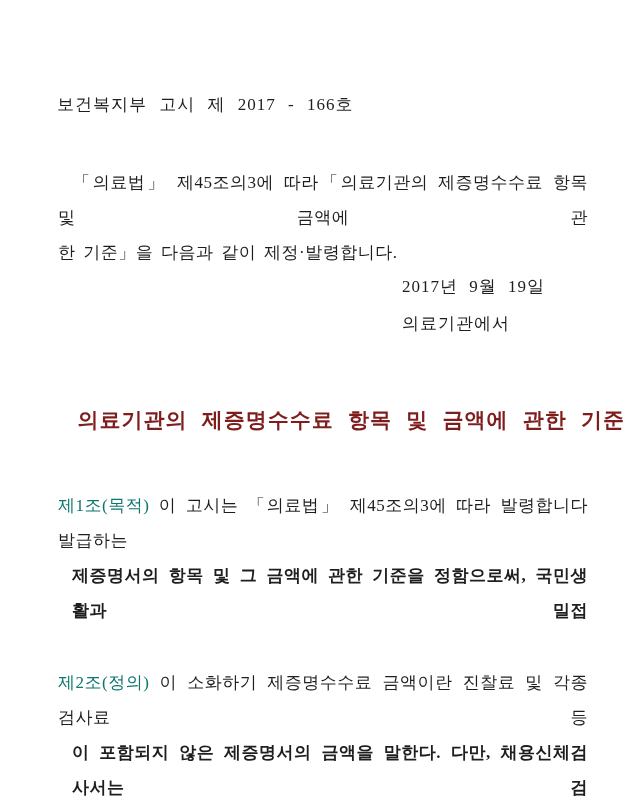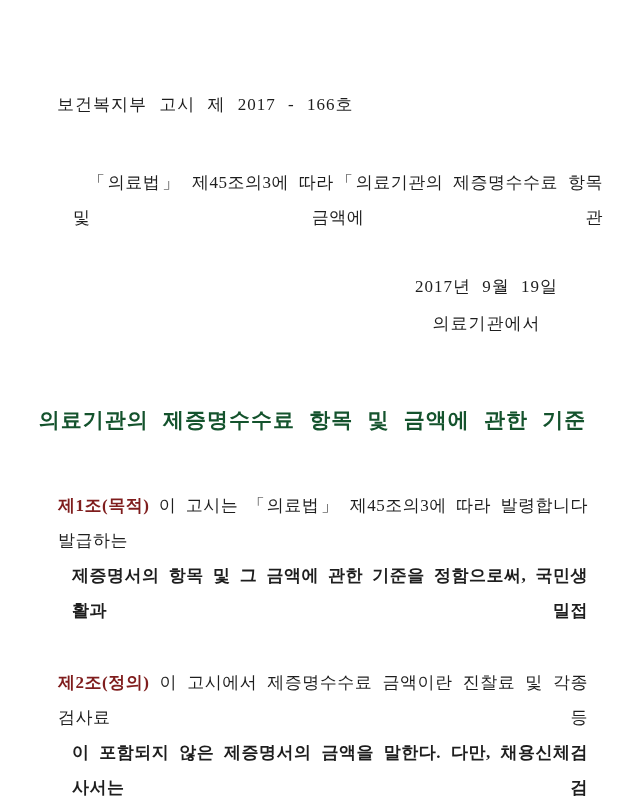--- a/index.html
+++ b/index.html
@@ -25,100 +25,100 @@
     letter-spacing: 1px;
     word-spacing: 7px;
     white-space: nowrap;
   }
   .preamble {
     position: absolute;
     left: 58px;
     top: 165px;
     width: 530px;
     font-size: 17px;
-    margin-left: 15px;
   }
   .bodyline {
     line-height: 35px;
     letter-spacing: 0.5px;
     word-spacing: 3px;
   }
   .fulljust {
     text-align: justify;
     text-align-last: justify;
   }
   .firstline-indent {
     text-indent: 15px;
   }
   .signoff {
     position: absolute;
-    right: 67px;
+    right: 80px;
     top: 268px;
-    text-align: center;
+    text-align: left;
     font-size: 17px;
     line-height: 37px;
     letter-spacing: 1px;
     word-spacing: 6px;
   }
   .doc-title {
     position: absolute;
     left: 0;
     right: 0;
     top: 400px;
     margin: 0;
-    text-align: center;
+    text-align: right;
     font-size: 21px;
     font-weight: bold;
     line-height: 40px;
     letter-spacing: 1px;
     word-spacing: 8px;
-    color: #14532d;
+    color: #7f1d1d;
   }
   .article {
     position: absolute;
     left: 58px;
     width: 530px;
     font-size: 17px;
   }
   .article-1 { top: 488px; }
   .article-2 { top: 665px; }
   .cont { padding-left: 14px; font-weight: bold; }
   .heading {
-    font-weight: bold;
-    color: #7f1d1d;
+    font-weight: normal;
+    color: #0f766e;
   }
 </style>
 </head>
 <body>
 
 <div class="page">
 
   <div class="notice-no">보건복지부 고시 제 2017 - 166호</div>
 
   <div class="preamble">
     <div class="bodyline fulljust firstline-indent">「의료법」 제45조의3에 따라「의료기관의 제증명수수료 항목 및 금액에 관</div>
+    <div class="bodyline">한 기준」을 다음과 같이 제정·발령합니다.</div>
   </div>
 
   <div class="signoff">
     <div>2017년 9월 19일</div>
     <div>의료기관에서</div>
   </div>
 
   <h1 class="doc-title">의료기관의 제증명수수료 항목 및 금액에 관한 기준</h1>
 
   <section class="article article-1">
     <div class="bodyline fulljust">
       <span class="heading">제1조(목적)</span>
       <span>이 고시는 「의료법」 제45조의3에 따라 발령합니다 발급하는</span>
     </div>
     <div class="bodyline fulljust cont">제증명서의 항목 및 그 금액에 관한 기준을 정함으로써, 국민생활과 밀접</div>
   </section>
 
   <section class="article article-2">
     <div class="bodyline fulljust">
       <span class="heading">제2조(정의)</span>
-      <span>이 고시에서 제증명수수료 금액이란 진찰료 및 각종 검사료 등</span>
+      <span>이 소화하기 제증명수수료 금액이란 진찰료 및 각종 검사료 등</span>
     </div>
     <div class="bodyline fulljust cont">이 포함되지 않은 제증명서의 금액을 말한다. 다만, 채용신체검사서는 검</div>
 
   </section>
 
 </div>
 
 </body></html>

